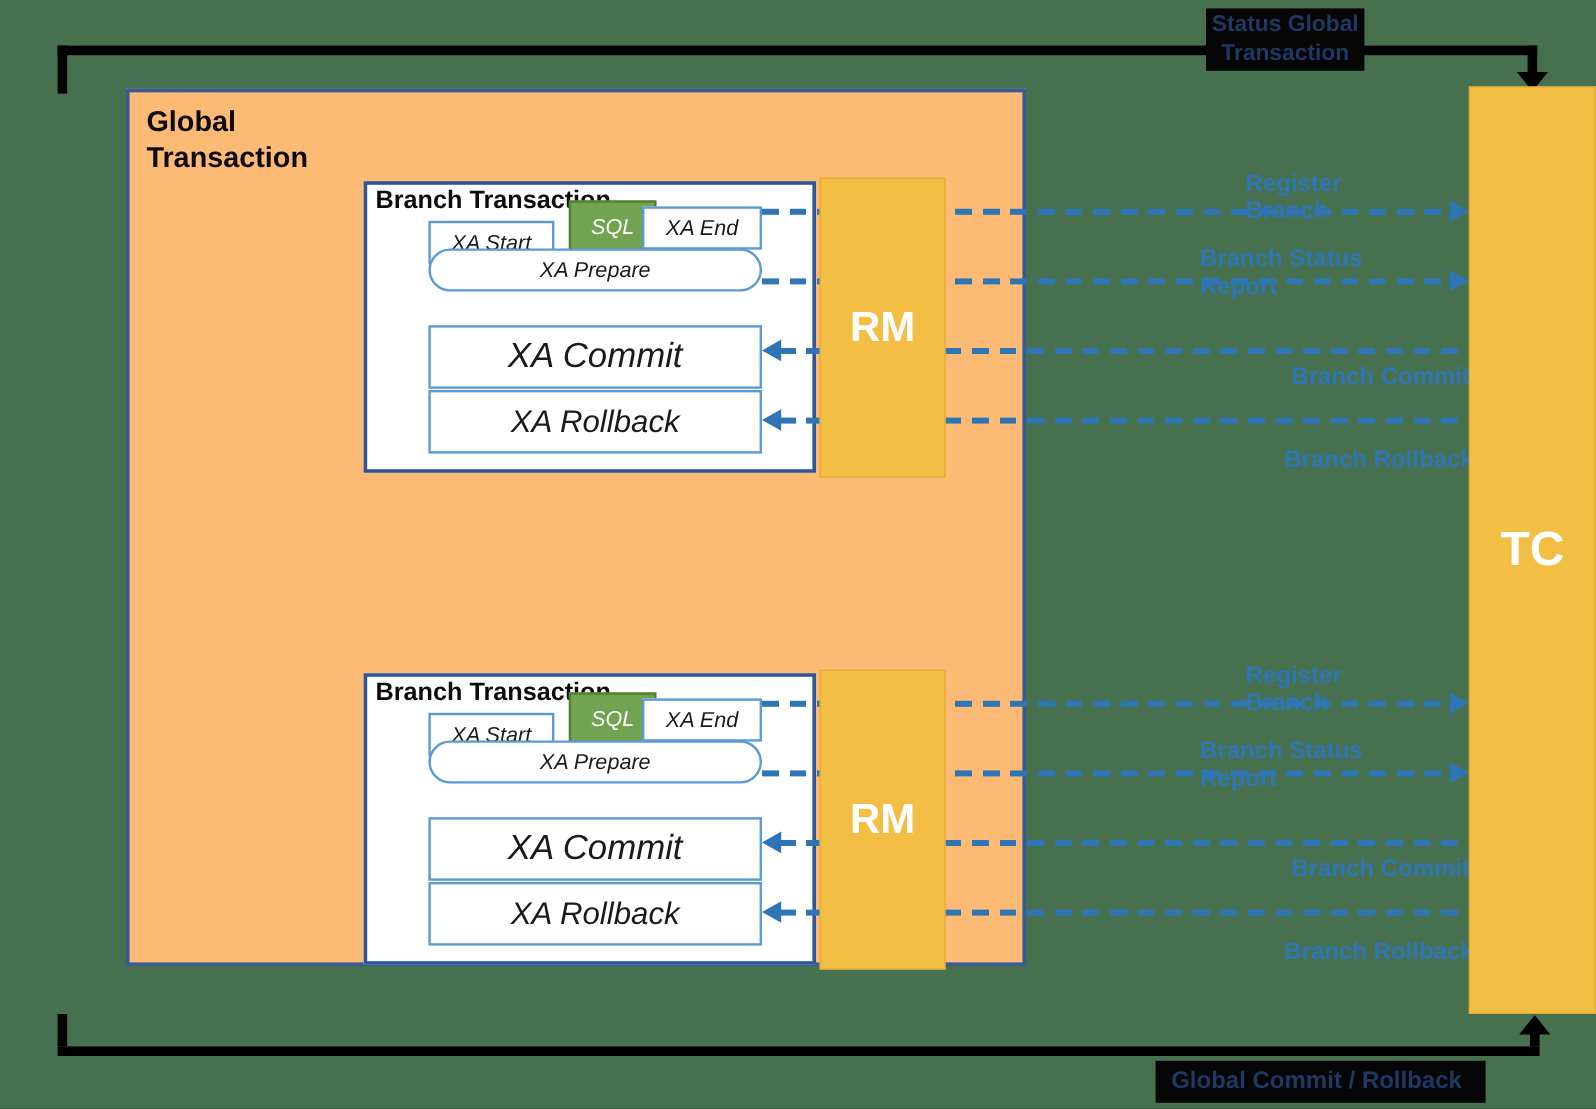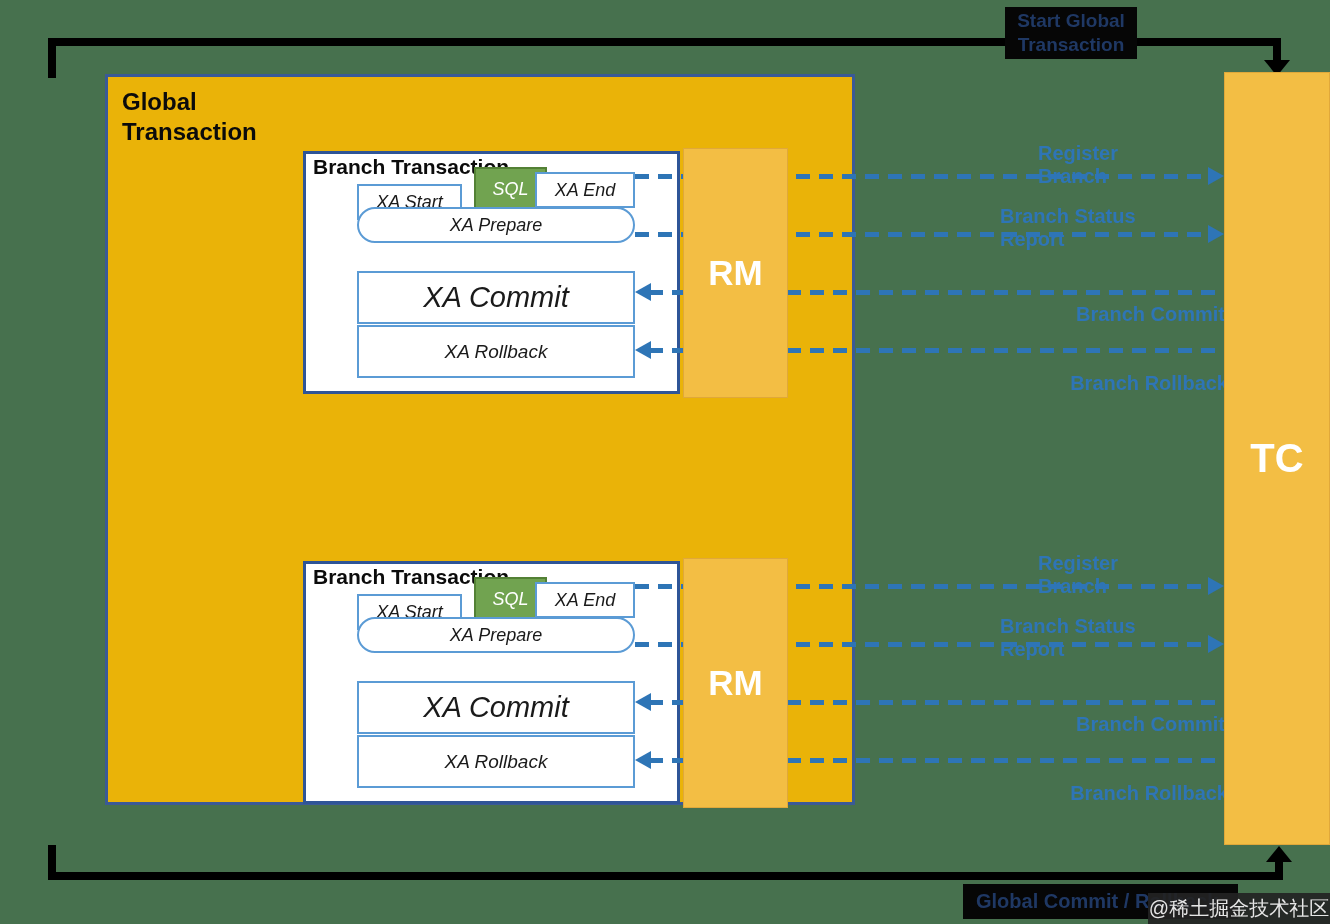--- a/index.html
+++ b/index.html
@@ -23,42 +23,42 @@
   .plate-bottom{left:963px;top:884px;width:275px;height:35px;font-size:20px;line-height:35px;padding-left:13px;box-sizing:border-box;}
 
   
   .actor{position:absolute;background:#F3BE44;border:1px solid #E0A83A;box-sizing:border-box;
          display:flex;align-items:center;justify-content:center;
          color:#fff;font-weight:bold;font-size:40px;z-index:5;}
   #tm{left:5px;top:74px;width:99px;height:771px;}
   #tc{left:1224px;top:72px;width:106px;height:773px;}
 
   
-  #global-box{left:105px;top:74px;width:750px;height:731px;background:#eab308;
+  #global-box{left:105px;top:74px;width:750px;height:731px;background:#fdba74;
               border:3px solid #3A5A96;box-sizing:border-box;z-index:3;}
   #global-title{left:14px;top:10px;color:#0b0b0b;font-size:24px;font-weight:bold;line-height:30px;}
 
   
   .branch{position:absolute;left:303px;width:1027px;height:252px;z-index:4;}
   #branch-0{top:148px;}
   #branch-1{top:558px;}
 
   .bt-box{position:absolute;left:0;top:3px;width:377px;height:243px;background:#fff;
           border:3px solid #2F5597;box-sizing:border-box;}
   .bt-title{position:absolute;left:7px;top:1px;color:#0b0b0b;font-size:21px;font-weight:bold;}
 
   .step{position:absolute;background:#fff;border:2px solid #5B9BD5;box-sizing:border-box;
         display:flex;align-items:center;justify-content:center;
         font-style:italic;color:#1a1a1a;font-size:18px;}
   .xa-start{left:54px;top:24px;width:105px;height:36px;margin-top:12px;}
   .sql{left:159px;top:19px;width:73px;height:45px;background:#71A350;border:2px solid #538135;color:#fff;margin-left:12px;}
   .xa-end{left:232px;top:24px;width:100px;height:36px;}
   .xa-prepare{left:54px;top:59px;width:278px;height:36px;border-radius:18px;}
   .xa-commit{left:54px;top:123px;width:278px;height:53px;font-size:29px;}
-  .xa-rollback{left:54px;top:177px;width:278px;height:53px;font-size:19px;}
+  .xa-rollback{left:54px;top:177px;width:278px;height:53px;font-size:26px;}
 
   .rm-box{position:absolute;left:380px;top:0;width:105px;height:250px;background:#F3BE44;
           border:1px solid #E0A83A;box-sizing:border-box;display:flex;align-items:center;justify-content:center;
           color:#fff;font-weight:bold;font-size:35px;z-index:3;}
 
   
   .msg{position:absolute;left:332px;width:589px;height:18px;z-index:1;}
   .msg .dash{position:absolute;top:7px;height:5px;
     background:repeating-linear-gradient(90deg,#2E75B6 0 14px,transparent 14px 23px);}
   .msg.to-tc .dash{left:0;right:14px;}
@@ -88,21 +88,21 @@
   <div class="blk" style="left:48px;top:38px;width:1233px;height:8px;"></div>
   <div class="blk" style="left:48px;top:38px;width:8px;height:40px;"></div>
   <div class="blk" style="left:1273px;top:38px;width:8px;height:24px;"></div>
   <div class="tri tri-down" style="left:1264px;top:60px;"></div>
 
   <div class="blk" style="left:48px;top:872px;width:1235px;height:8px;"></div>
   <div class="blk" style="left:48px;top:845px;width:8px;height:27px;"></div>
   <div class="blk" style="left:1275px;top:860px;width:8px;height:12px;"></div>
   <div class="tri tri-up" style="left:1266px;top:846px;"></div>
 
-  <div class="plate plate-top pre">Start Global
+  <div class="plate plate-top pre">Status Global
 Transaction</div>
   <div class="plate plate-bottom">Global Commit / Rollback</div>
 
   <div id="global-box" class="abs">
     <div id="global-title" class="abs pre">Global
 Transaction</div>
   </div>
 
   <div id="branch-0" class="branch">
     <div class="msg to-tc m1">
@@ -173,15 +173,14 @@
     <div class="mlabel lbl-register pre">Register
 Branch</div>
     <div class="mlabel lbl-status pre">Branch Status
 Report</div>
     <div class="mlabel lbl-commit">Branch Commit</div>
     <div class="mlabel lbl-rollback">Branch Rollback</div>
   </div>
 
   <div id="tc" class="actor">TC</div>
 
-  <div id="watermark" class="abs">@稀土掘金技术社区</div>
 
 </div>
 
 </body></html>

